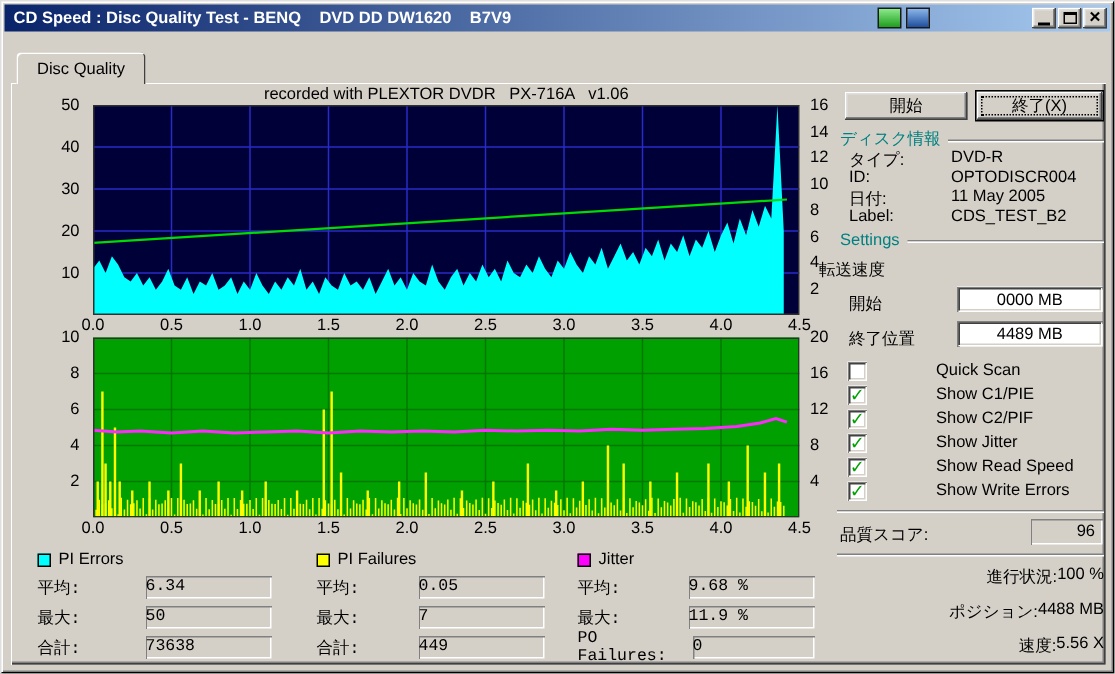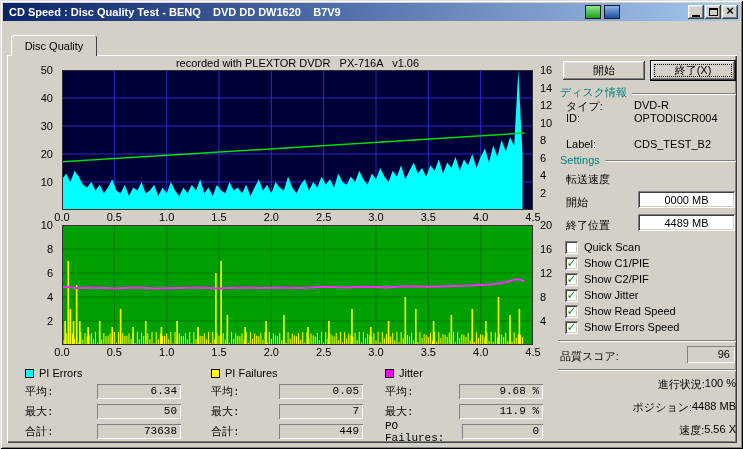--- a/index.html
+++ b/index.html
@@ -31,21 +31,21 @@
   .plot svg{display:block;}
   .yticks{position:absolute;z-index:2;}
   .yticks .tick{position:absolute;right:3px;font-size:11px;line-height:12px;white-space:nowrap;}
   .yticks.right .tick{right:auto;left:3px;}
   .xticks{position:absolute;z-index:2;}
   .xticks .xtick{position:absolute;top:0;transform:translateX(-50%);font-size:11px;}
   .stats-panel{position:absolute;top:366px;z-index:2;}
   .stats-header{display:flex;align-items:center;height:14px;margin-bottom:4px;}
   .swatch{width:9px;height:9px;border:1px solid #000;margin-right:5px;}
   .stats-row{display:flex;justify-content:space-between;align-items:center;margin-bottom:5px;height:15px;font-family:Liberation Mono, monospace;}
-  .stats-value{width:84px;height:15px;background:#d4d0c8;text-align:right;padding:1px 4px 0 0;
+  .stats-value{width:84px;height:15px;background:#d4d0c8;padding:1px 4px 0 0;
     box-shadow: inset 1px 1px 0 #808080, inset -1px -1px 0 #fff;}
   .sb-btn{position:absolute;height:19px;background:#d4d0c8;z-index:2;font-size:11px;
     font-family:"Liberation Sans","DejaVu Sans",sans-serif;border:0;
     box-shadow: inset -1px -1px 0 #404040, inset 1px 1px 0 #fff, inset -2px -2px 0 #808080, inset 2px 2px 0 #dfdfdf;
     display:flex;align-items:center;justify-content:center;}
   .sb-btn.default{box-shadow: 0 0 0 1px #000,
     inset -1px -1px 0 #404040, inset 1px 1px 0 #fff, inset -2px -2px 0 #808080, inset 2px 2px 0 #dfdfdf;
     outline:1px dotted #000;outline-offset:-4px;}
   .section-header{position:absolute;display:flex;align-items:center;width:176px;z-index:2;}
   .section-title{color:#008080;margin-right:5px;white-space:nowrap;}
@@ -58,21 +58,21 @@
     box-shadow: inset 1px 1px 0 #808080, inset -1px -1px 0 #fff, inset 2px 2px 0 #404040, inset -2px -2px 0 #d4d0c8;
     display:flex;align-items:center;justify-content:center;}
   .combo{position:absolute;background:#fff;z-index:2;
     box-shadow: inset 1px 1px 0 #808080, inset -1px -1px 0 #fff, inset 2px 2px 0 #404040, inset -2px -2px 0 #d4d0c8;
     display:flex;align-items:center;}
   .combo-value{flex:1;padding-left:5px;}
   .combo-btn{width:16px;height:13px;margin-right:3px;background:#d4d0c8;
     box-shadow: inset -1px -1px 0 #404040, inset 1px 1px 0 #fff, inset -2px -2px 0 #808080, inset 2px 2px 0 #dfdfdf;
     display:flex;align-items:center;justify-content:center;}
   .combo-arrow{font-size:7px;line-height:1;}
-  .check-row{position:absolute;left:565px;display:flex;align-items:center;height:14px;z-index:2;}
+  .check-row{position:absolute;left:565px;display:flex;align-items:center;height:14px;z-index:2;gap:40px;}
   .checkbox{width:13px;height:13px;background:#fff;margin-right:6px;
     box-shadow: inset 1px 1px 0 #808080, inset -1px -1px 0 #fff, inset 2px 2px 0 #404040, inset -2px -2px 0 #d4d0c8;
     display:flex;align-items:center;justify-content:center;}
   .checkmark{display:none;color:#00a000;font-weight:bold;font-size:12px;line-height:1;margin-top:-1px;}
   .check-row.checked .checkmark{display:block;}
   .sep{position:absolute;height:2px;border-top:1px solid #808080;border-bottom:1px solid #fff;z-index:2;}
   .qbox{position:absolute;left:687px;top:346px;width:48px;height:17px;z-index:2;text-align:right;padding:2px 5px 0 0;
     box-shadow: inset 1px 1px 0 #808080, inset -1px -1px 0 #fff;}
   .status-row{position:absolute;left:560px;width:176px;display:flex;justify-content:flex-end;z-index:2;}
 </style>
@@ -522,31 +522,35 @@
     <span class="section-line"></span>
   </div>
   <div class="info-row" style="top:99px">
     <span class="info-label">タイプ:</span>
     <span class="info-value">DVD-R</span>
   </div>
   <div class="info-row" style="top:112px">
     <span class="info-label">ID:</span>
     <span class="info-value">OPTODISCR004</span>
   </div>
+  <div class="info-row" style="top:125px">
+    <span class="info-label">日付:</span>
+    <span class="info-value">11 May 2005</span>
+  </div>
   <div class="info-row" style="top:138px">
     <span class="info-label">Label:</span>
     <span class="info-value">CDS_TEST_B2</span>
   </div>
 
   <div class="section-header" style="left:560px;top:154px">
     <span class="section-title">Settings</span>
     <span class="section-line"></span>
   </div>
 
-  <span class="side-label" style="left:566px;top:172px">転送速度</span>
+  <span class="side-label" style="left:546px;top:172px">転送速度</span>
 
   <span class="side-label" style="left:566px;top:195px">開始</span>
   <div class="textbox" style="left:638px;top:191px;width:97px;height:17px">
     <span>0000 MB</span>
   </div>
 
   <span class="side-label" style="left:566px;top:218px">終了位置</span>
   <div class="textbox" style="left:638px;top:214px;width:97px;height:17px">
     <span>4489 MB</span>
   </div>
@@ -576,21 +580,21 @@
   <div class="check-row checked" style="top:304px">
     <span class="checkbox">
         <span class="checkmark">✓</span>
       </span>
     <span>Show Read Speed</span>
   </div>
   <div class="check-row checked" style="top:320px">
     <span class="checkbox">
         <span class="checkmark">✓</span>
       </span>
-    <span>Show Errors Speed</span>
+    <span>Show Write Errors</span>
   </div>
 
   <div class="sep" style="left:558px;top:340px;width:178px"></div>
   <span class="side-label" style="left:560px;top:349px">品質スコア:</span>
   <div class="qbox">96</div>
   <div class="sep" style="left:558px;top:369px;width:178px"></div>
 
   <div class="status-row" style="top:377px">
     <span>進行状況:</span>
     <span>100 %</span>

